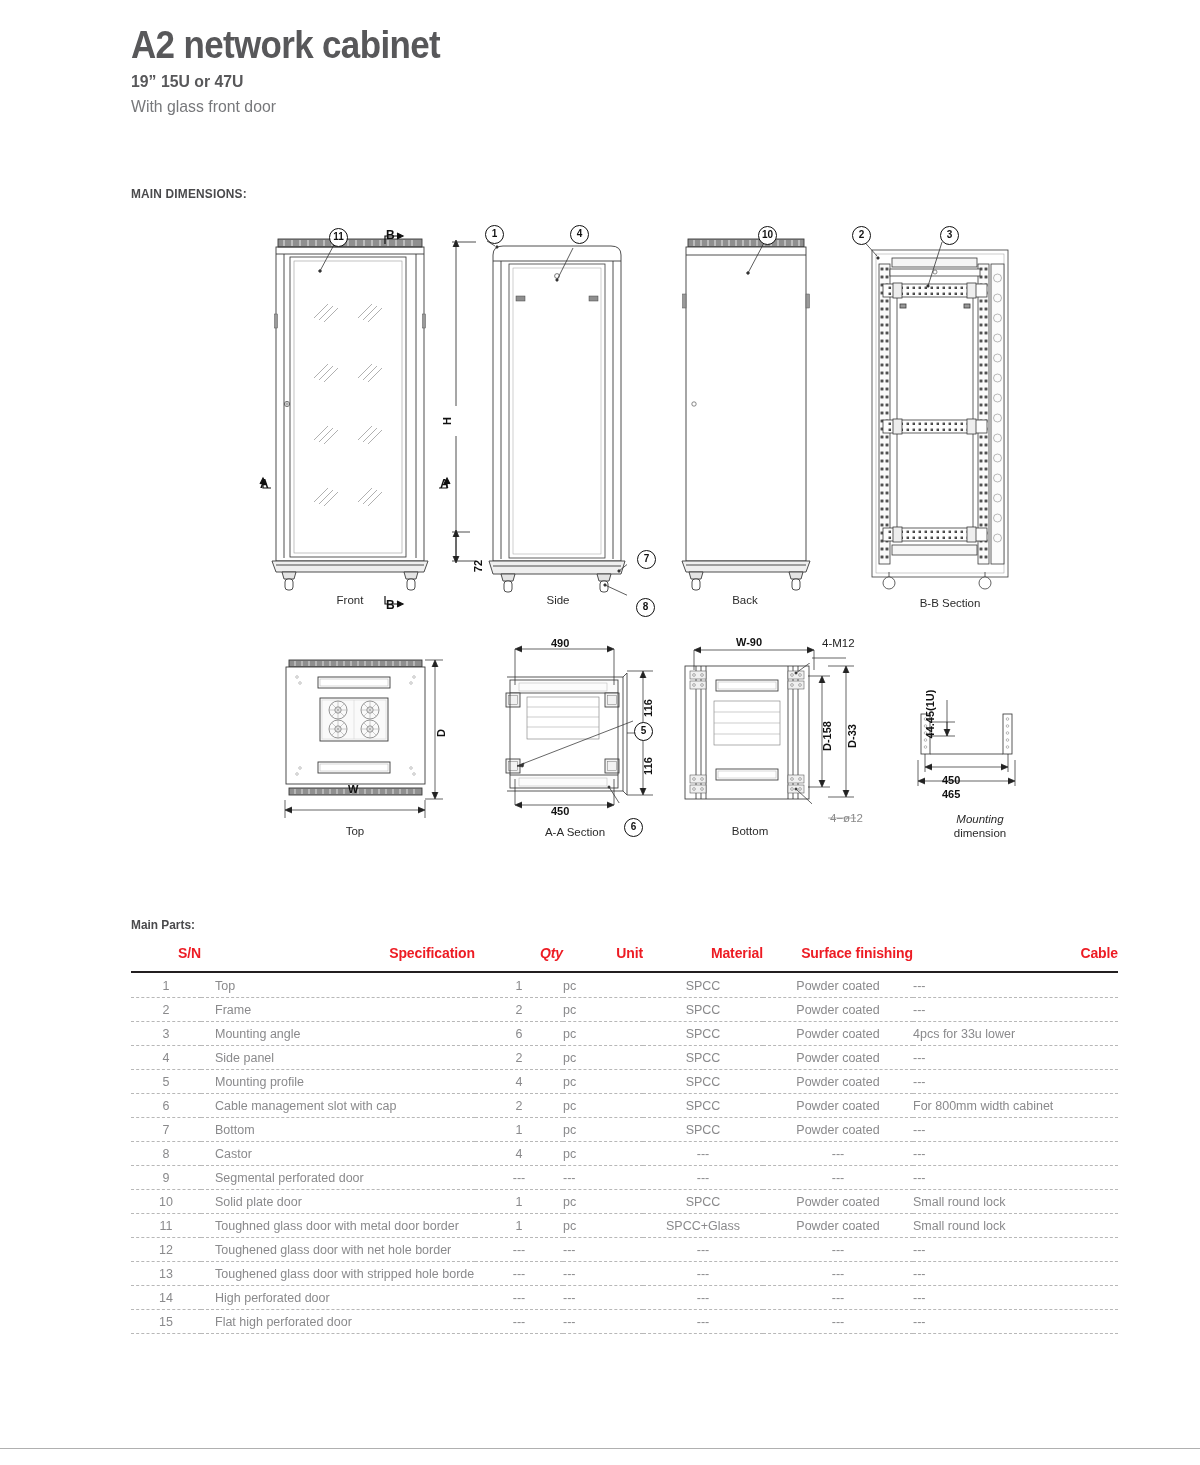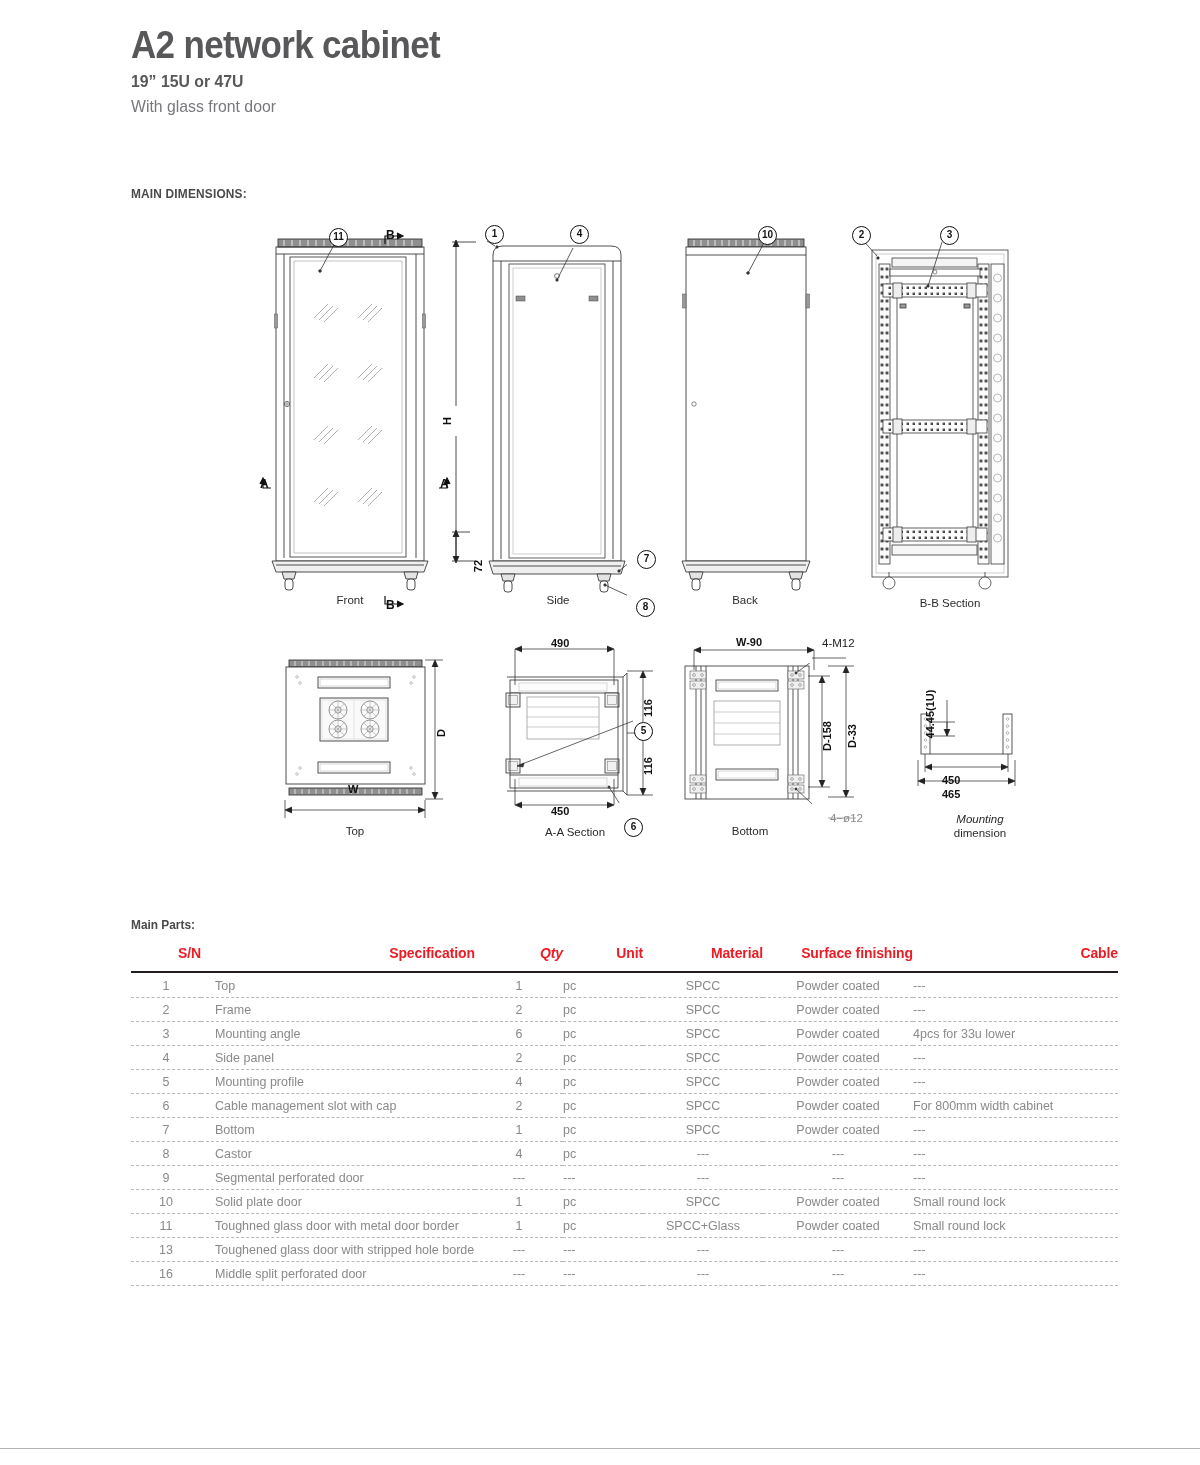--- a/index.html
+++ b/index.html
@@ -1145,34 +1145,52 @@
         <tr>
           <td class="c-sn">11</td>
           <td class="c-spec">Toughned glass door with metal door border</td>
           <td class="c-qty">1</td>
           <td class="c-unit">pc</td>
           <td class="c-mat">SPCC+Glass</td>
           <td class="c-surf">Powder coated</td>
           <td class="c-rem">Small round lock</td>
         </tr>
         <tr>
+          <td class="c-sn">12</td>
+          <td class="c-spec">Toughened glass door with net hole border</td>
+          <td class="c-qty">---</td>
+          <td class="c-unit">---</td>
+          <td class="c-mat">---</td>
+          <td class="c-surf">---</td>
+          <td class="c-rem">---</td>
+        </tr>
+        <tr>
           <td class="c-sn">13</td>
           <td class="c-spec">Toughened glass door with stripped hole border</td>
           <td class="c-qty">---</td>
           <td class="c-unit">---</td>
           <td class="c-mat">---</td>
           <td class="c-surf">---</td>
           <td class="c-rem">---</td>
         </tr>
         <tr>
-          <td class="c-sn">16</td>
-          <td class="c-spec">Middle split perforated door</td>
+          <td class="c-sn">14</td>
+          <td class="c-spec">High perforated door</td>
           <td class="c-qty">---</td>
           <td class="c-unit">---</td>
           <td class="c-mat">---</td>
           <td class="c-surf">---</td>
           <td class="c-rem">---</td>
         </tr>
+        <tr>
+          <td class="c-sn">15</td>
+          <td class="c-spec">Flat high perforated door</td>
+          <td class="c-qty">---</td>
+          <td class="c-unit">---</td>
+          <td class="c-mat">---</td>
+          <td class="c-surf">---</td>
+          <td class="c-rem">---</td>
+        </tr>
       </tbody>
   </table>
 </div>
 
 <div id="footer-rule"></div>
 
 </body></html>

